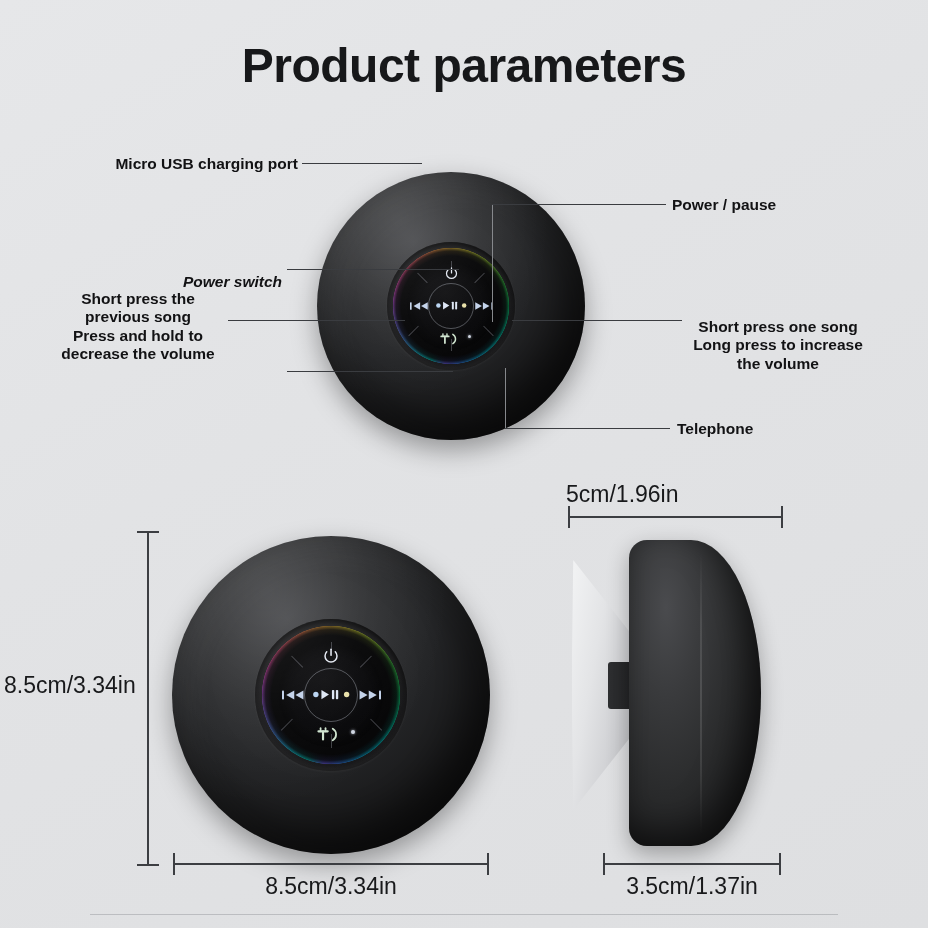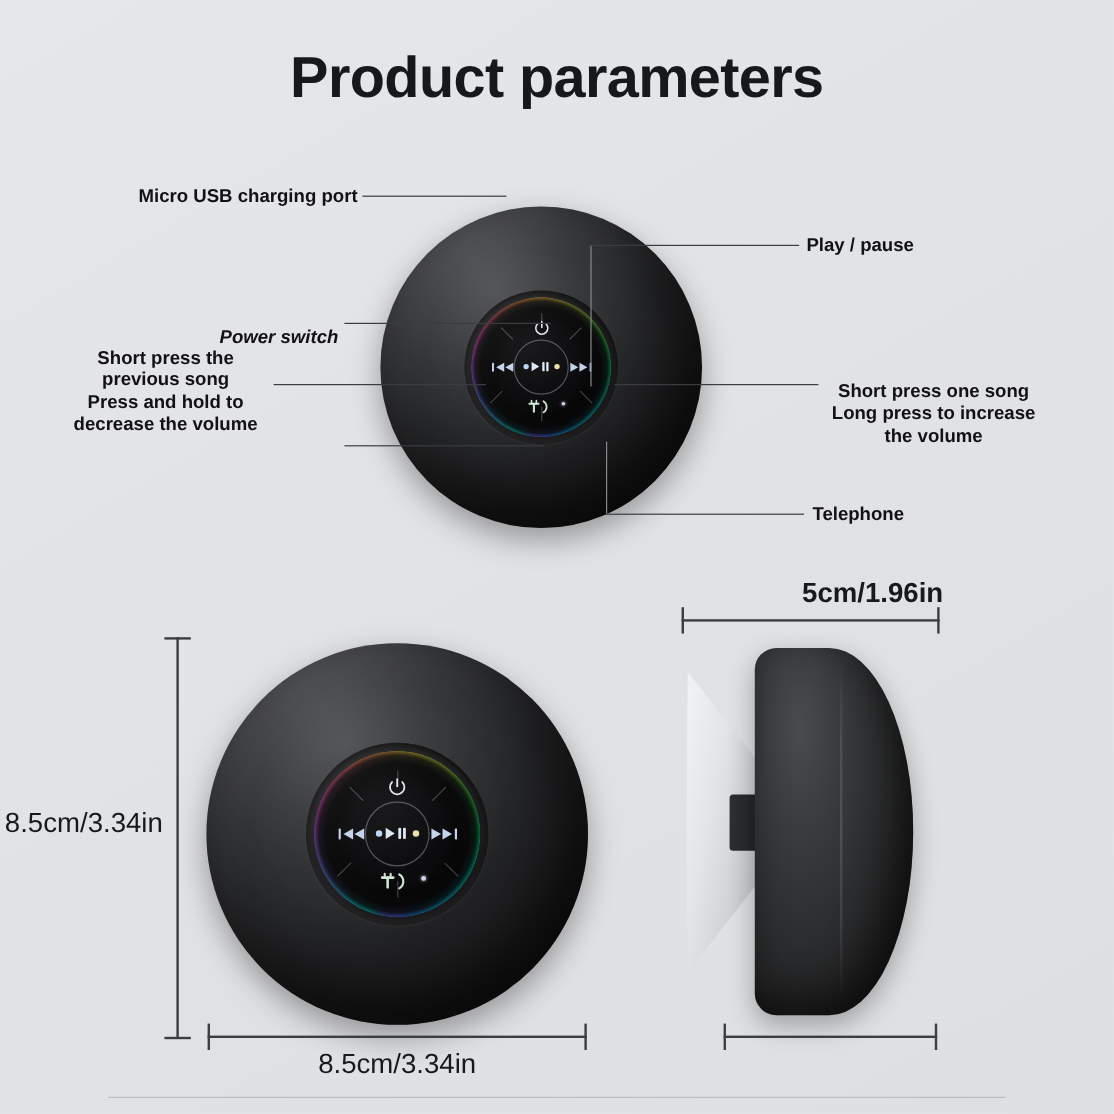--- a/index.html
+++ b/index.html
@@ -228,21 +228,21 @@
   <div class="leader lv pale" style="left:505px;top:368px;height:61px;"></div>
   <div class="leader lh" style="left:505px;top:428px;width:165px;"></div>
 
   <div class="lbl r" style="left:60px;top:155px;width:238px;">Micro USB charging port</div>
   <div class="lbl r" style="left:60px;top:273px;width:222px;font-style:italic;">Power switch</div>
   <div class="lbl c" style="left:52px;top:290px;width:172px;">Short press the
 previous song
 Press and hold to
 decrease the volume</div>
 
-  <div class="lbl l" style="left:672px;top:196px;width:200px;">Play / pause</div>
+  <div class="lbl l" style="left:672px;top:196px;width:200px;">Power / pause</div>
   <div class="lbl c" style="left:680px;top:318px;width:196px;">Short press one song
 Long press to increase
 the volume</div>
   <div class="lbl l" style="left:677px;top:420px;width:180px;">Telephone</div>
 
   <div class="speaker" style="left:172px;top:536px;width:318px;height:318px;">
     <div class="bezel" style="left:83px;top:83px;width:152px;height:152px;">
       <div class="rgbring" style="left:7px;top:7px;width:138px;height:138px;">
         <div class="rgbmask" style="inset:0;"></div>
       </div>
@@ -303,34 +303,35 @@
 
   <div class="suctionstem" style="left:608px;top:662px;width:32px;height:47px;"></div>
 
   <div class="sidebody" style="left:629px;top:540px;width:132px;height:306px;
               border-radius:18px 70px 70px 18px / 18px 153px 153px 18px;"></div>
 
   <div style="position:absolute;left:700px;top:552px;width:2px;height:282px;
               background:linear-gradient(180deg,rgba(255,255,255,0) 0%,rgba(255,255,255,.10) 25%,rgba(255,255,255,.13) 50%,rgba(255,255,255,.10) 75%,rgba(255,255,255,0) 100%);
               border-radius:2px;"></div>
 
-  <div class="dimtxt c" style="left:566px;top:481px;width:220px;text-align:right;font-weight:bold;">5cm/1.96in</div>
+  <div class="dimtxt c" style="left:566px;top:481px;width:220px;text-align:left;">5cm/1.96in</div>
   <div class="dimline dimh" style="left:568px;top:516px;width:215px;"></div>
   <div class="cap capv" style="left:568px;top:506px;"></div>
   <div class="cap capv" style="left:781px;top:506px;"></div>
 
   <div class="dimline dimv" style="left:147px;top:531px;height:334px;"></div>
   <div class="cap caph" style="left:137px;top:531px;"></div>
   <div class="cap caph" style="left:137px;top:864px;"></div>
   <div class="dimtxt" style="left:4px;top:672px;">8.5cm/3.34in</div>
 
   <div class="dimline dimh" style="left:173px;top:863px;width:316px;"></div>
   <div class="cap capv" style="left:173px;top:853px;"></div>
   <div class="cap capv" style="left:487px;top:853px;"></div>
   <div class="dimtxt c" style="left:173px;top:873px;width:316px;text-align:center;">8.5cm/3.34in</div>
 
   <div class="dimline dimh" style="left:603px;top:863px;width:178px;"></div>
   <div class="cap capv" style="left:603px;top:853px;"></div>
   <div class="cap capv" style="left:779px;top:853px;"></div>
+  <div class="dimtxt c" style="left:603px;top:873px;width:178px;text-align:center;">3.5cm/1.37in</div>
 
   <div class="footrule" style="top:914px;"></div>
 
 </div>
 
 </body></html>

